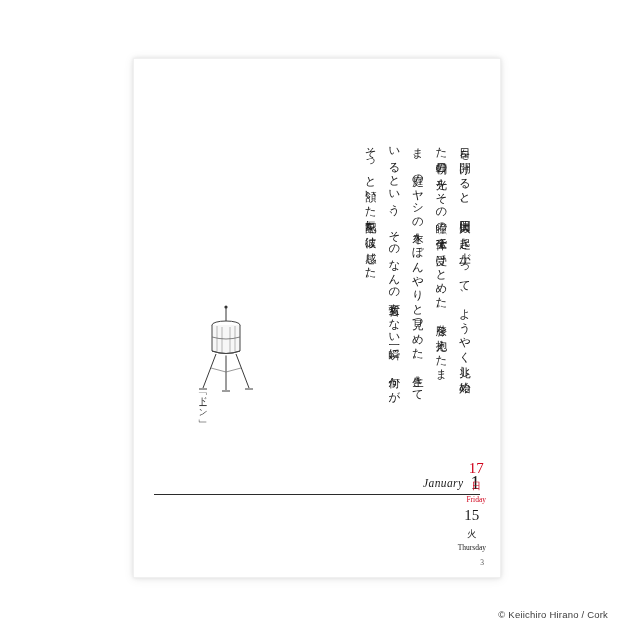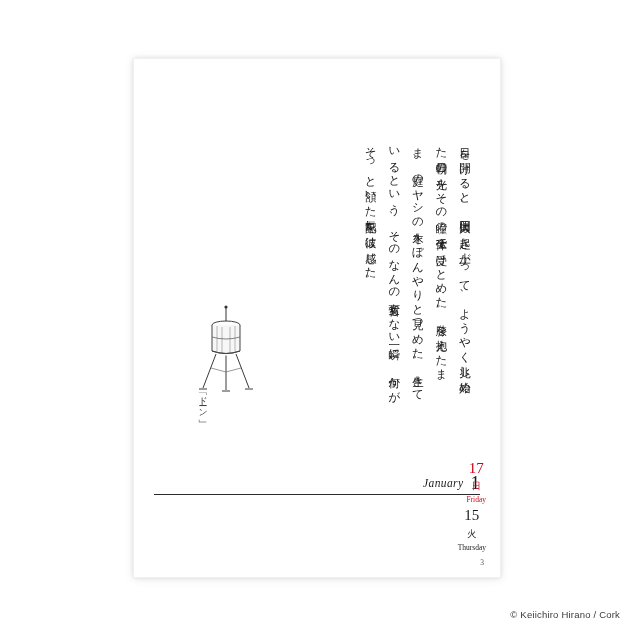--- a/index.html
+++ b/index.html
@@ -154,21 +154,21 @@
     position: absolute;
     right: 16px;
     bottom: 10px;
     font-family: "Liberation Serif", serif;
     font-size: 7.5px;
     color: #555;
   }
 
   .credit {
     position: absolute;
-    right: 12px;
+    right: 24px;
     bottom: 12px;
     font-family: "Liberation Sans", sans-serif;
     font-size: 9.5px;
     color: #3a3a3a;
     letter-spacing: 0.2px;
     margin-left: 48px;
   }
 </style>
 </head>
 <body>

